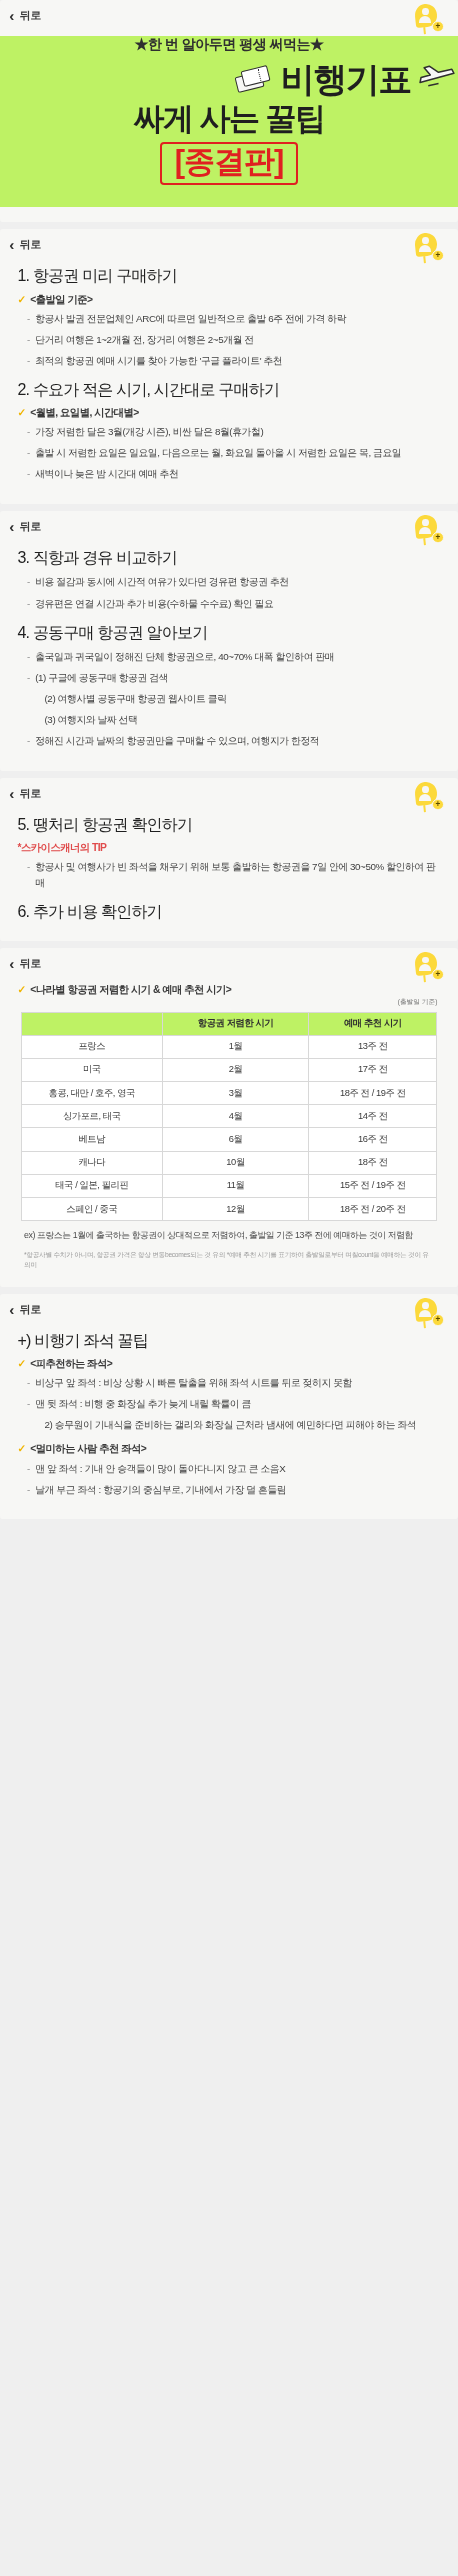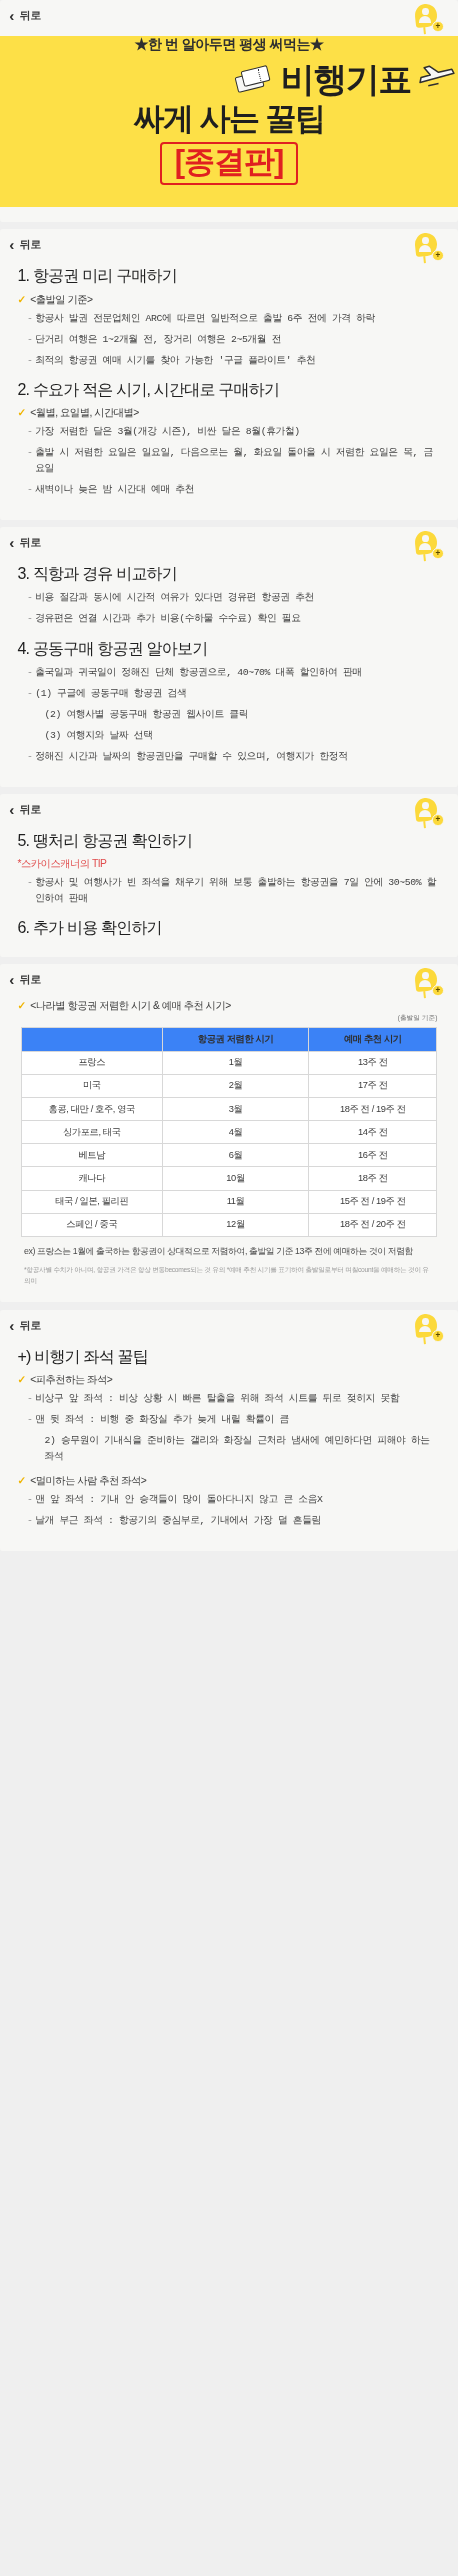--- a/index.html
+++ b/index.html
@@ -84,21 +84,21 @@
     color: #5a4a00;
     font-size: 8.2px;
     font-weight: bold;
     text-align: center;
     line-height: 10.8px;
     border: 1px solid #f7f7f5;
   }
 
   
   .hero {
-    background: #fde047;
+    background: #bef264;
     padding-bottom: 21.6px;
     text-align: center;
   }
   .hero .kicker {
     font-size: 14px;
     font-weight: bold;
     color: #2f2f2f;
     letter-spacing: -0.5px;
     margin: 4.1px 0 7.2px;
   }
@@ -178,30 +178,29 @@
     padding: 3.1px 17.5px 1px;
   }
   .sub-line .check {
     color: #f0b400;
     font-size: 10.3px;
     font-weight: bold;
     line-height: 1.3;
   }
   .sub-line .txt {
     font-size: 10.3px;
-    font-weight: normal;
+    font-weight: bold;
     color: #3a3a3a;
     letter-spacing: -0.5px;
   }
   .sub-line .txt.red { color: #e04b4b; }
   ul.bullets {
     list-style: none;
     margin: 3.1px 0 6.2px;
     padding: 0 20.6px 0 27px;
-    font-family: Liberation Mono, monospace;
   }
   ul.bullets > li {
     position: relative;
     font-size: 9.8px;
     line-height: 1.62;
     color: #3f3f3f;
     letter-spacing: -0.4px;
     margin-bottom: 5.2px;
     padding-left: 8.2px;
   }
@@ -224,21 +223,21 @@
     font-size: 9.3px;
   }
   table.tbl th, table.tbl td {
     border: 0.5px solid #d8d8d8;
     padding: 4.6px 2.1px;
     text-align: center;
     letter-spacing: -0.4px;
     color: #3a3a3a;
   }
   table.tbl thead th {
-    background: #3b82f6;
+    background: #bef264;
     font-weight: bold;
     color: #2f2f2f;
   }
   table.tbl td.cty { width: 34%; }
   .note {
     padding: 7.2px 24px 0;
     font-size: 8.8px;
     line-height: 1.6;
     color: #4a4a4a;
     letter-spacing: -0.4px;

